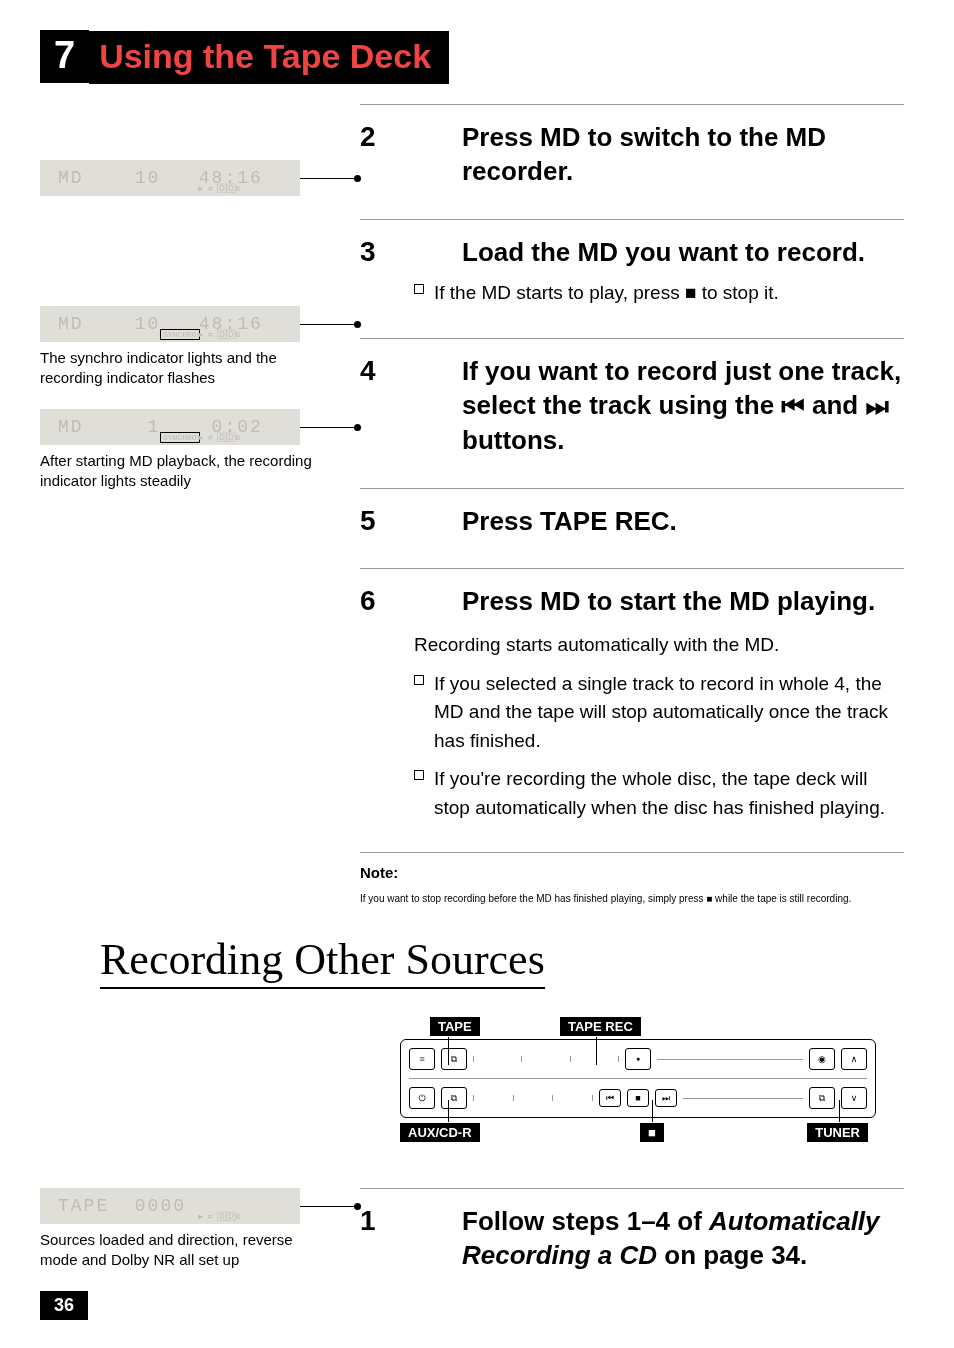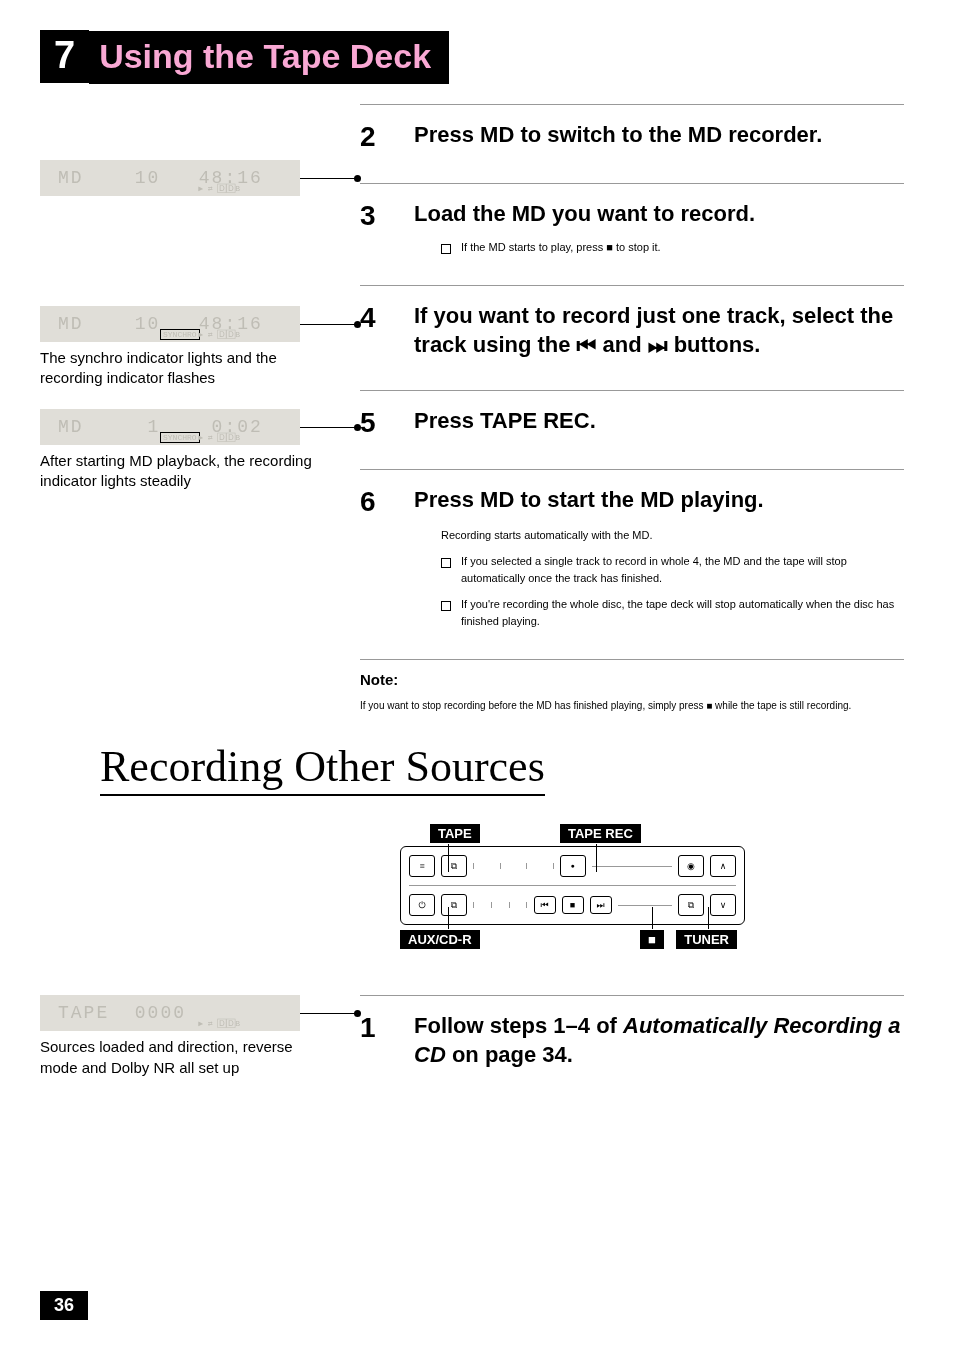--- a/index.html
+++ b/index.html
@@ -1,47 +1,47 @@
 <!DOCTYPE html>
 <html><head>
 <meta charset="utf-8">
 <style>
   * { margin: 0; padding: 0; box-sizing: border-box; }
   body { width: 954px; height: 1348px; background: #fff; font-family: Georgia, 'Times New Roman', serif; color: #000; padding: 30px 50px 30px 40px; position: relative; }
   .chapter-bar { display: flex; align-items: baseline; margin-bottom: 20px; }
   .chapter-num { background: #000; color: #fff; font-size: 38px; font-weight: bold; padding: 4px 14px 6px 14px; font-family: Arial, sans-serif; }
-  .chapter-title { background: #000; color: #f9a8d4; font-size: 34px; font-weight: bold; padding: 6px 18px 8px 10px; font-family: Arial, sans-serif; }
+  .chapter-title { background: #000; color: #ef4444; font-size: 34px; font-weight: bold; padding: 6px 18px 8px 10px; font-family: Arial, sans-serif; }
 
   .content-area { display: flex; gap: 20px; }
   .left-col { width: 300px; flex-shrink: 0; }
   .right-col { flex: 1; }
 
   .lcd-block { margin-bottom: 30px; position: relative; }
   .lcd { background: #e0ded8; width: 260px; height: 36px; position: relative; font-family: 'Courier New', monospace; color: #bfbdb5; font-size: 18px; letter-spacing: 2px; padding: 4px 10px; display: flex; align-items: center; justify-content: space-between; }
   .lcd-text { white-space: pre; margin-left: 8px; }
   .lcd-sub { position: absolute; bottom: 2px; right: 60px; font-size: 8px; color: #bfbdb5; letter-spacing: 0; }
   .lcd-sub-left { position: absolute; bottom: 2px; left: 120px; font-size: 8px; color: #bfbdb5; letter-spacing: 0; border: 1px solid #000000; padding: 0 2px; }
   .lcd-caption { font-size: 15px; line-height: 1.35; margin-top: 6px; font-family: Arial, sans-serif; max-width: 280px; }
   .lcd-connector { position: absolute; top: 18px; left: 260px; width: 60px; height: 1px; background: #000; }
   .lcd-connector::after { content: ''; position: absolute; right: -1px; top: -3px; width: 7px; height: 7px; background: #000; border-radius: 50%; }
 
   .step-row { display: flex; gap: 30px; border-top: 1px solid #999; padding: 16px 0 30px 0; }
   .step-row.first { border-top: 1px solid #999; }
   .step-num { font-size: 28px; font-weight: bold; font-family: Arial, sans-serif; width: 24px; flex-shrink: 0; }
   .step-body { flex: 1; }
-  .step-title { font-size: 22px; font-weight: bold; font-family: Arial, sans-serif; line-height: 1.3; }
-  .step-detail { font-size: 11px; margin-top: 12px; line-height: 1.5; font-family: Arial, sans-serif; margin-left: 27px; }
+  .step-title { font-size: 26px; font-weight: bold; font-family: Arial, sans-serif; line-height: 1.3; margin-left: 48px; }
+  .step-detail { font-size: 19px; margin-top: 12px; line-height: 1.5; font-family: Arial, sans-serif; }
   .bullet-item { padding-left: 20px; position: relative; margin-top: 10px; }
   .bullet-item::before { content: ''; position: absolute; left: 0; top: 5px; width: 8px; height: 8px; border: 1px solid #000; }
   .note-label { font-weight: bold; font-size: 15px; font-family: Arial, sans-serif; margin-top: 10px; margin-left: 0; }
   .note-text { font-size: 10px; font-family: Arial, sans-serif; margin-top: 12px; }
 
   .section-title { font-size: 44px; font-weight: normal; font-family: Georgia, serif; border-bottom: 2px solid #000; display: inline-block; margin: 30px 0 30px 60px; padding-bottom: 2px; }
 
-  .remote-diagram { width: 345px; margin: 20px auto 30px auto; position: relative; }
+  .remote-diagram { width: 476px; margin: 20px auto 30px auto; position: relative; }
   .remote-body { border: 1px solid #000; border-radius: 6px; padding: 8px; display: flex; flex-direction: column; gap: 8px; background: #fff; }
   .remote-row { display: flex; justify-content: space-between; align-items: center; gap: 6px; }
   .remote-btn { border: 1px solid #000; width: 26px; height: 22px; border-radius: 3px; font-size: 9px; display: flex; align-items: center; justify-content: center; }
   .remote-btn.small { width: 22px; height: 18px; }
   .remote-tick { width: 1px; height: 6px; background: #999; }
   .remote-ticks { display: flex; justify-content: space-between; flex: 1; }
   .label-box { position: absolute; background: #000; color: #fff; font-size: 13px; font-weight: bold; font-family: Arial, sans-serif; padding: 2px 8px; }
   .label-line { position: absolute; background: #000; }
 
   .page-num { position: absolute; bottom: 28px; left: 40px; background: #000; color: #fff; font-size: 18px; font-weight: bold; padding: 4px 14px; font-family: Arial, sans-serif; }

